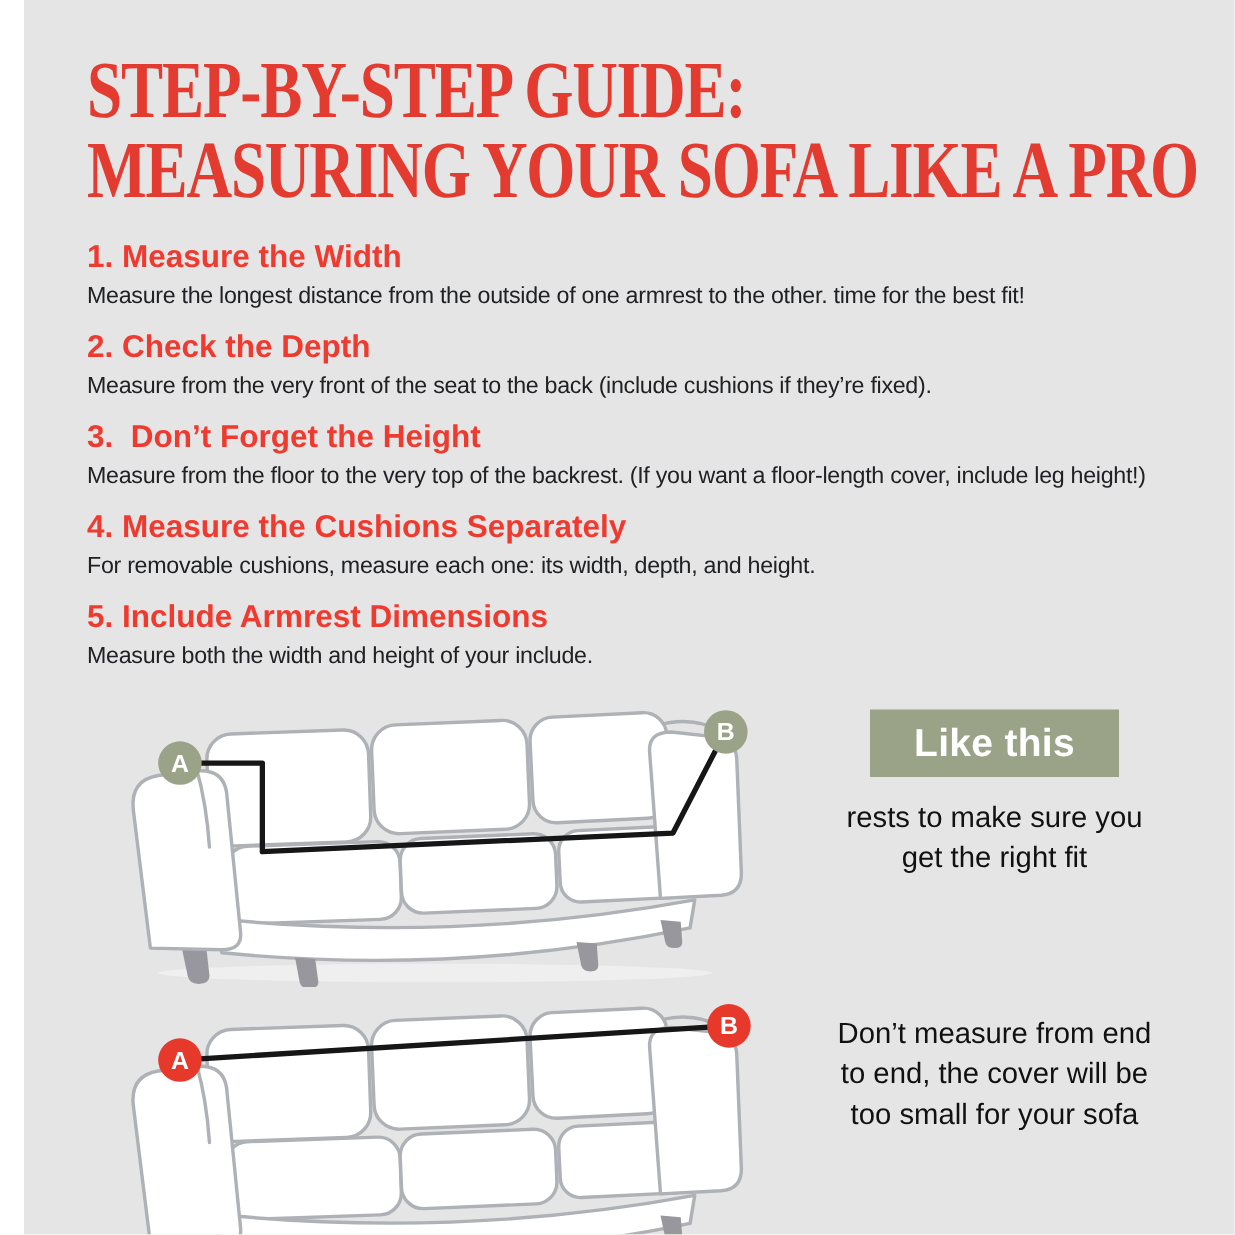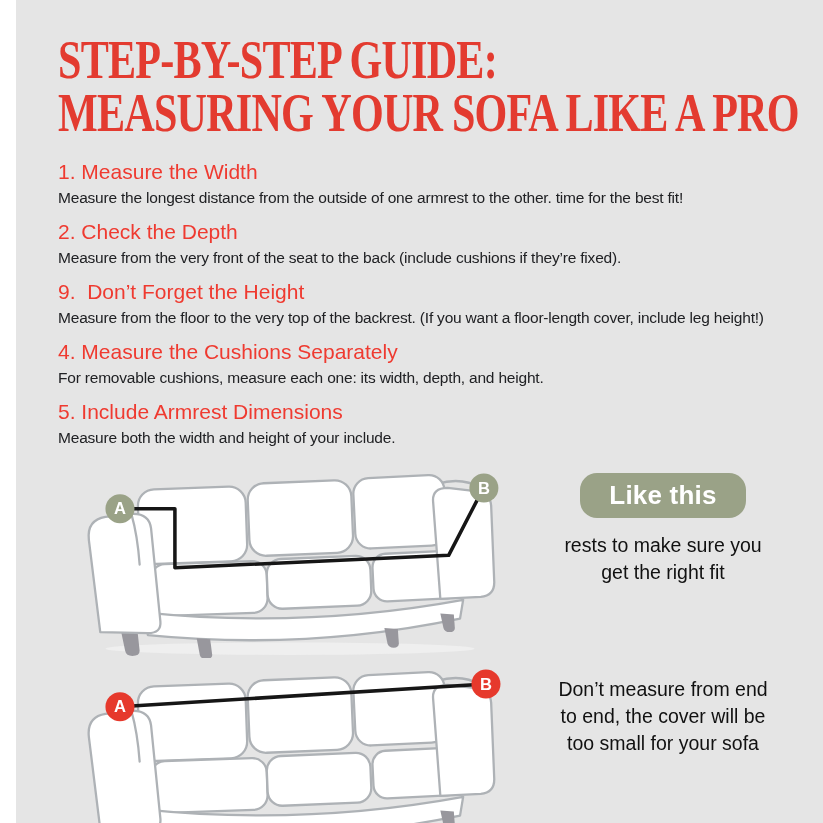--- a/index.html
+++ b/index.html
@@ -16,40 +16,40 @@
     font-weight:700;font-size:54px;color:#e33b30;
     letter-spacing:-1px;
     transform:scaleX(0.78);transform-origin:0 50%;
     white-space:nowrap;
   }
   
   .steps{margin-top:20px;}
   .step{margin-top:13px;}
   .step:first-child{margin-top:0;}
   .step-heading{
-    margin:0;font-size:21px;font-weight:400;color:#ef3a30;
+    margin:0;font-size:21px;font-weight:700;color:#ef3a30;
     white-space:pre;letter-spacing:0;
   }
   .step-body{
     margin:5px 0 0 0;font-size:15.5px;color:#202124;white-space:pre;
     letter-spacing:-0.2px;
   }
   
   .row{display:flex;align-items:flex-start;margin-top:14px;}
   .row.second{margin-top:0px;}
   .sofa-wrap{width:498px;flex:0 0 auto;margin-left:16px;}
   .sofa-svg{display:block;}
   .info-col{width:262px;flex:0 0 auto;text-align:center;margin-left:2px;}
   .info-col.like{padding-top:12px;}
   .info-col.not{padding-top:4px;}
   .badge{
     display:inline-block;padding:7px 29px;font-size:26px;font-weight:700;
     color:#ffffff;letter-spacing:0.2px;white-space:nowrap;
   }
-  .badge-like{background:#9aa287;border-radius:17px;}
+  .badge-like{background:#9aa287;}
   .badge-not{background:#e6392c;}
   .x-mark{font-weight:400;font-size:21px;margin-right:9px;display:inline-block;transform:translateY(-1px);}
   .info-text{margin:14px 0 0 0;font-size:19.5px;line-height:27px;color:#111;}
   .info-text span{display:block;}
   .marker-letter{font-family:"Liberation Sans","DejaVu Sans",sans-serif;font-size:16px;font-weight:700;fill:#ffffff;text-anchor:middle;}
 </style>
 </head>
 <body>
 
 <div class="page">
@@ -63,21 +63,21 @@
     <div class="steps">
       <div class="step">
         <h2 class="step-heading">1. Measure the Width</h2>
         <p class="step-body">Measure the longest distance from the outside of one armrest to the other. time for the best fit!</p>
       </div>
       <div class="step">
         <h2 class="step-heading">2. Check the Depth</h2>
         <p class="step-body">Measure from the very front of the seat to the back (include cushions if they’re fixed).</p>
       </div>
       <div class="step">
-        <h2 class="step-heading">9.  Don’t Forget the Height</h2>
+        <h2 class="step-heading">3.  Don’t Forget the Height</h2>
         <p class="step-body">Measure from the floor to the very top of the backrest. (If you want a floor-length cover, include leg height!)</p>
       </div>
       <div class="step">
         <h2 class="step-heading">4. Measure the Cushions Separately</h2>
         <p class="step-body">For removable cushions, measure each one: its width, depth, and height.</p>
       </div>
       <div class="step">
         <h2 class="step-heading">5. Include Armrest Dimensions</h2>
         <p class="step-body">Measure both the width and height of your include.</p>
       </div>

